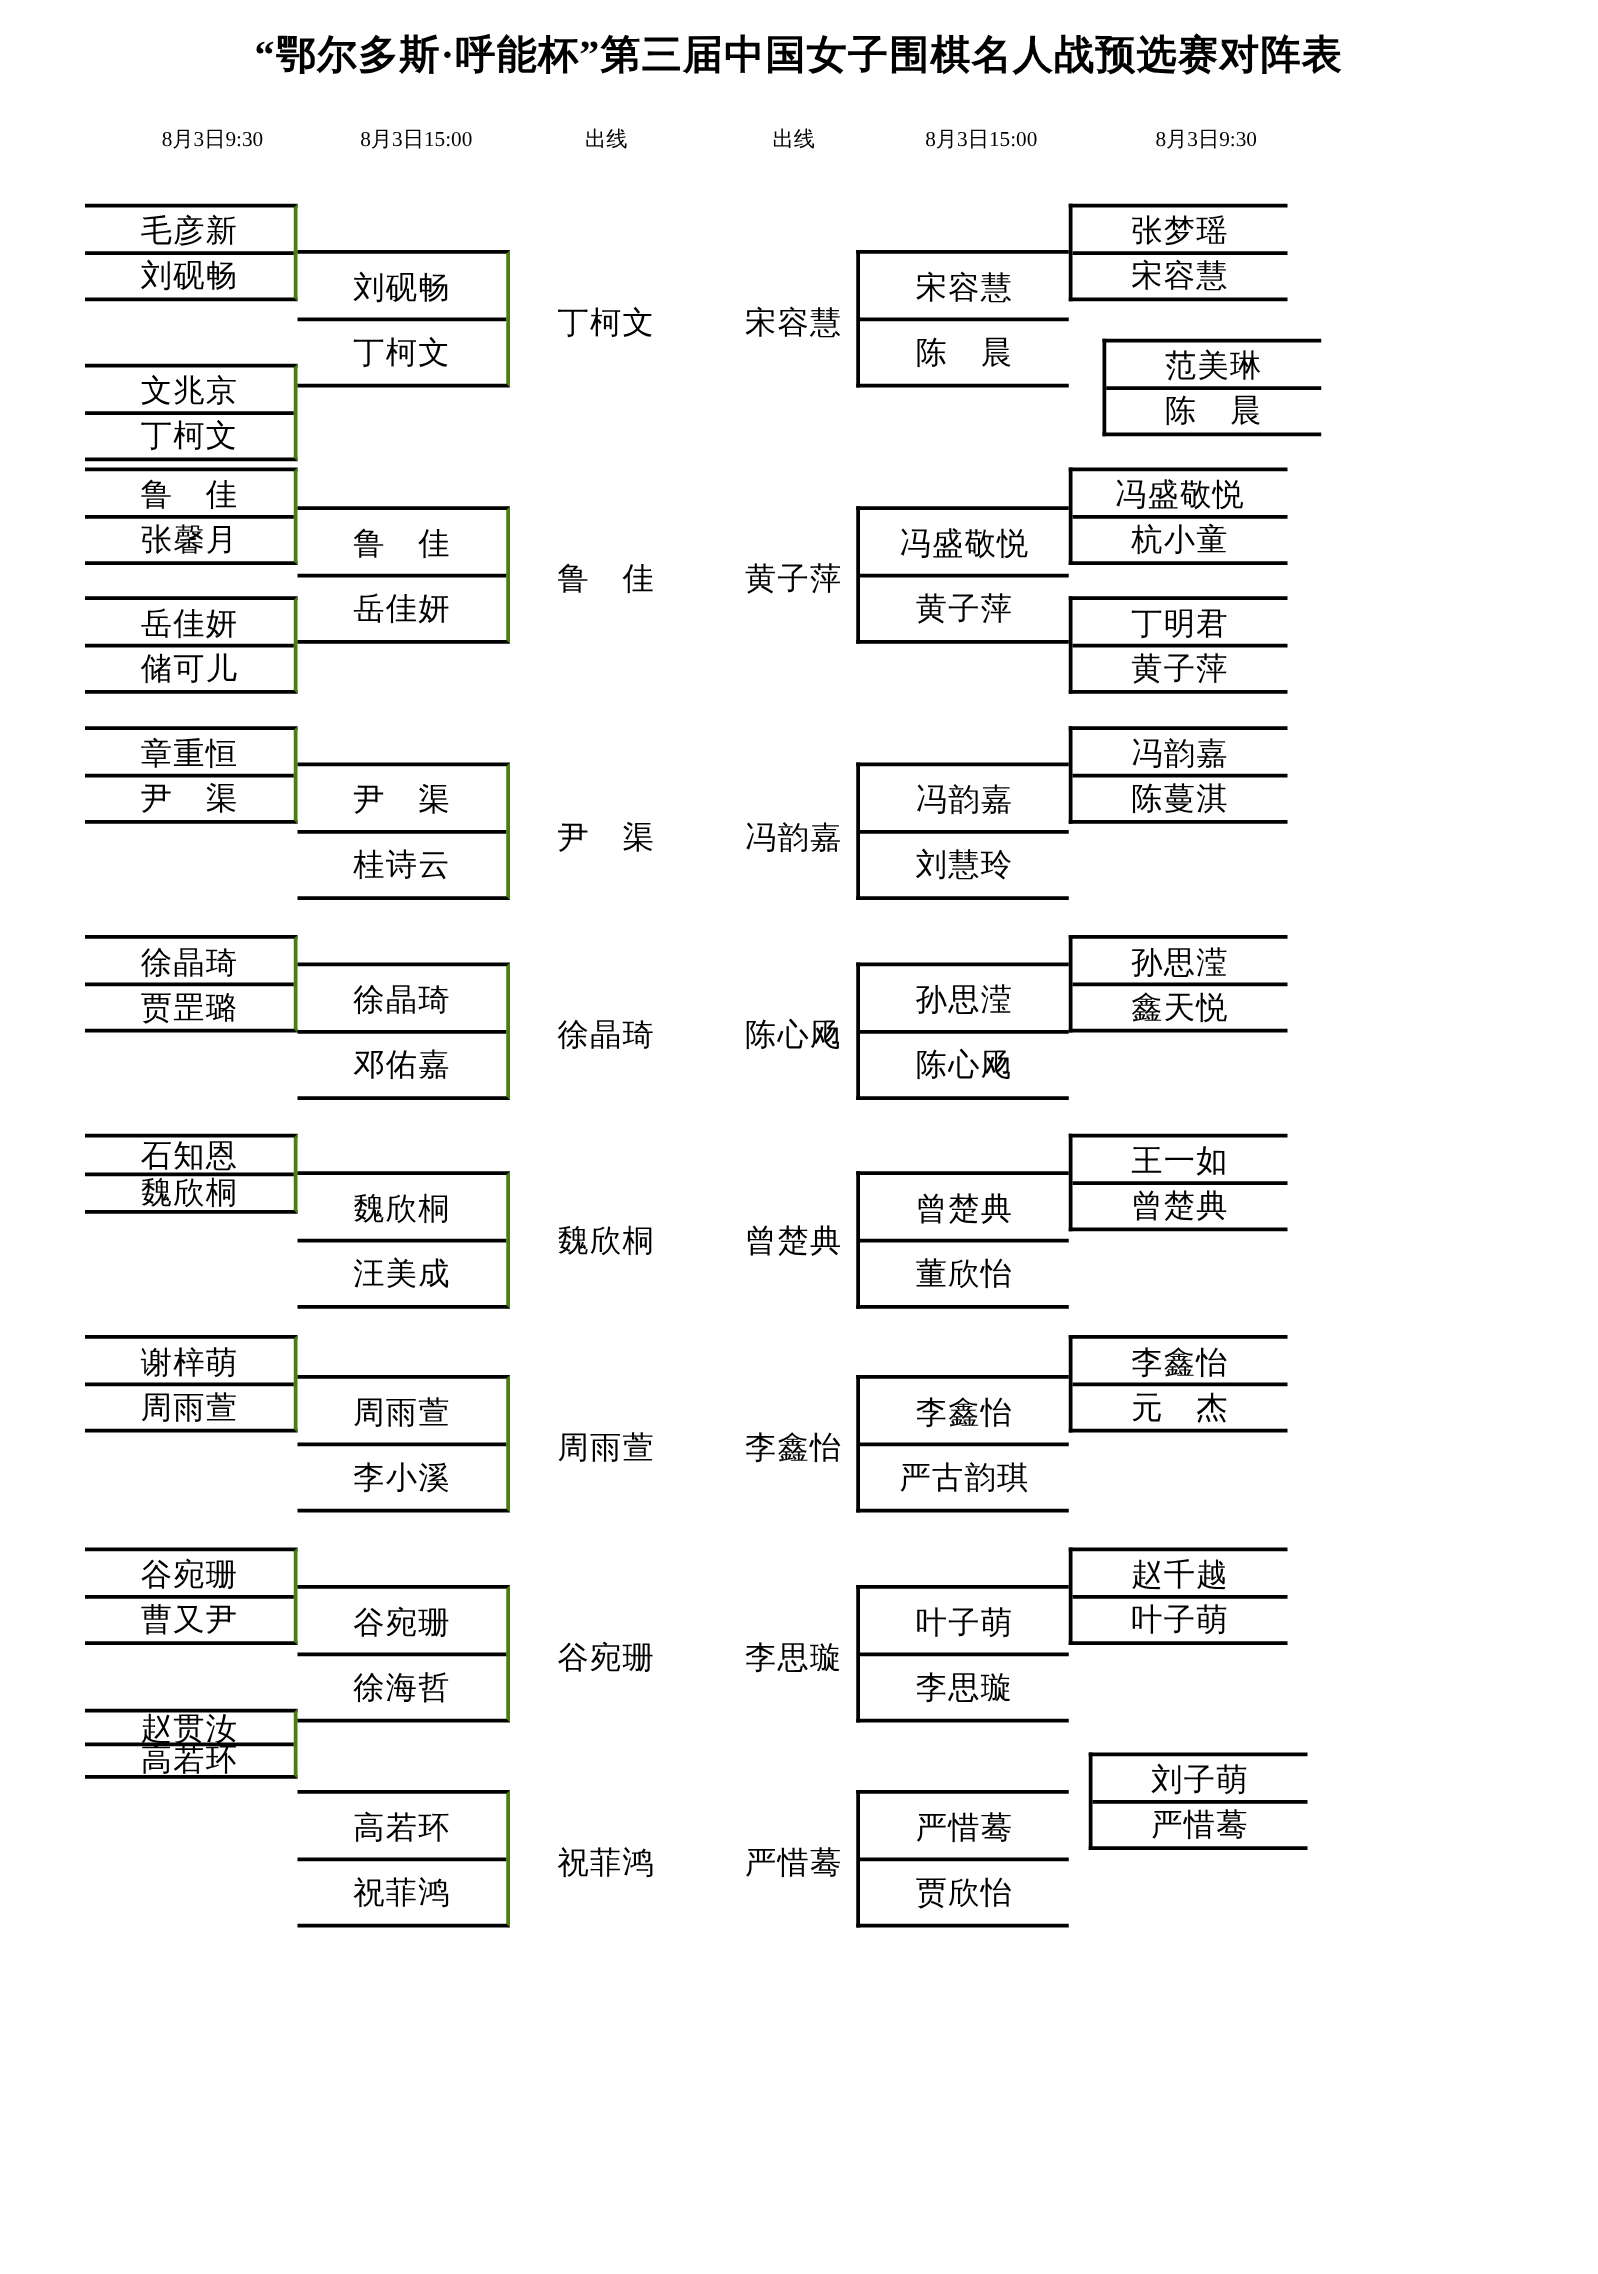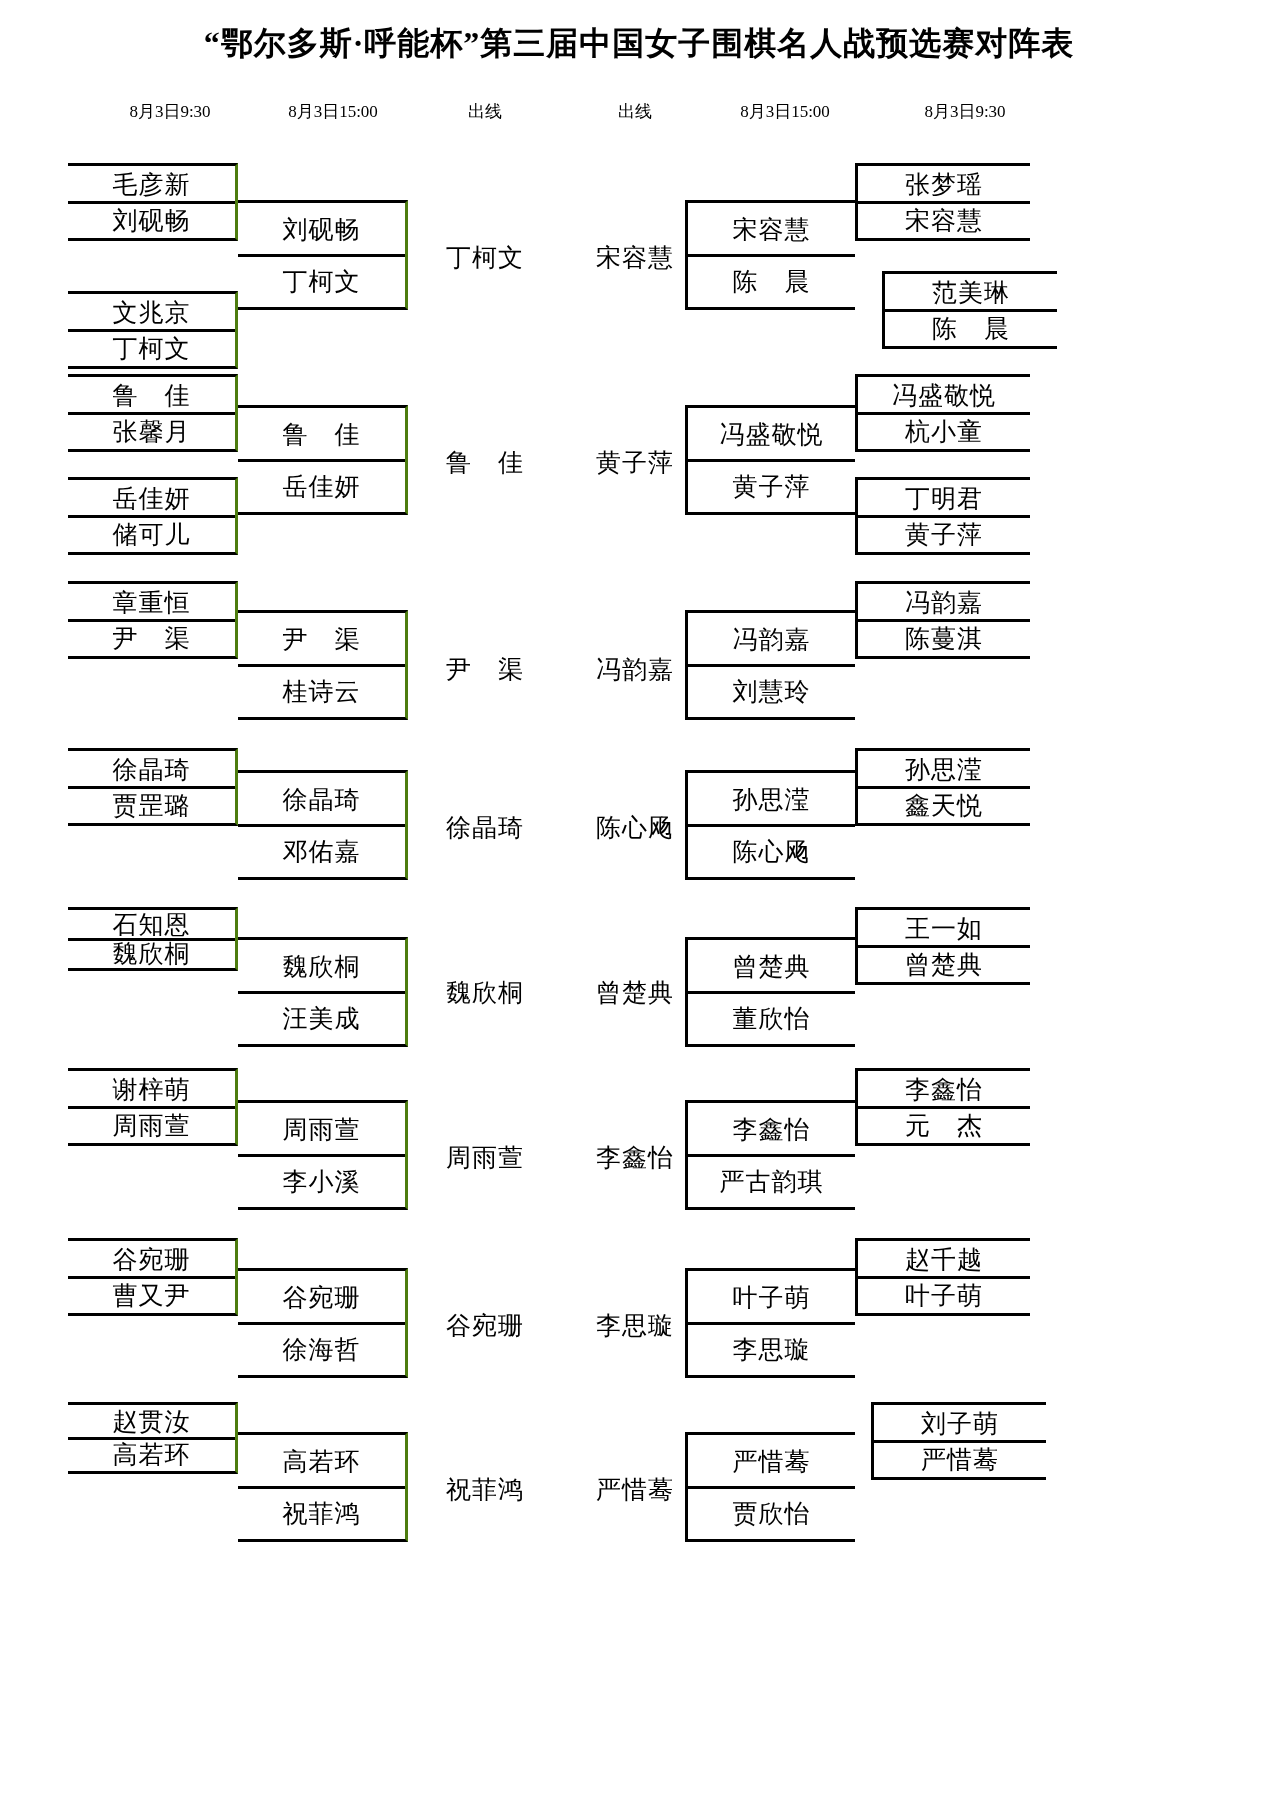--- a/index.html
+++ b/index.html
@@ -138,21 +138,21 @@
   <div class="pairbox rightedge" style="left:68px;top:1068px;width:170px;height:78px;">
     <div class="midline"></div>
     <div class="name top">谢梓萌</div>
     <div class="name bot">周雨萱</div>
   </div>
   <div class="pairbox rightedge" style="left:68px;top:1238px;width:170px;height:78px;">
     <div class="midline"></div>
     <div class="name top">谷宛珊</div>
     <div class="name bot">曹又尹</div>
   </div>
-  <div class="pairbox rightedge" style="left:68px;top:1402px;width:170px;height:72px;">
+  <div class="pairbox rightedge" style="left:68px;top:1367px;width:170px;height:56px;">
     <div class="midline"></div>
     <div class="name top">赵贯汝</div>
     <div class="name bot">高若环</div>
   </div>
 
   <div class="pairbox rightedge" style="left:238px;top:200px;width:170px;height:110px;">
     <div class="midline"></div>
     <div class="name top">刘砚畅</div>
     <div class="name bot">丁柯文</div>
   </div>

